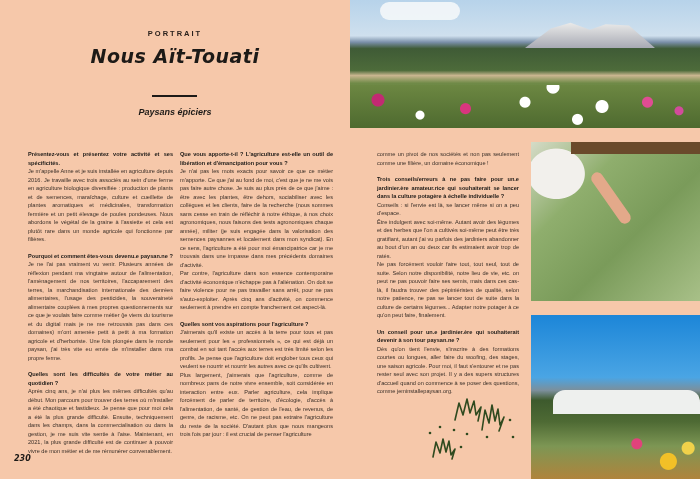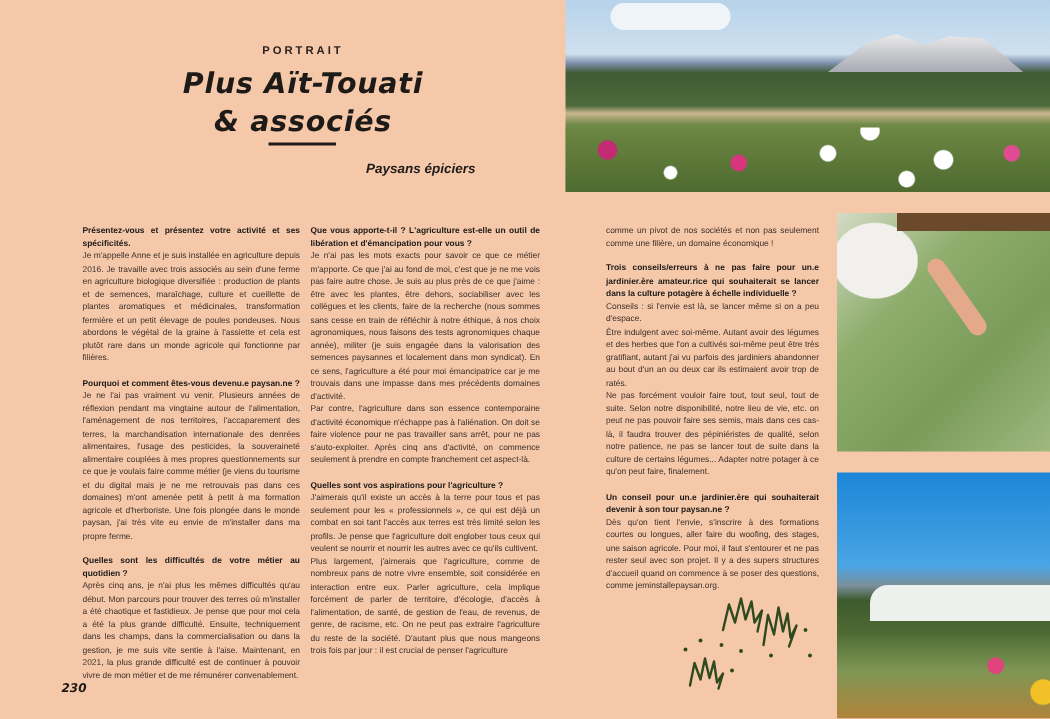--- a/index.html
+++ b/index.html
@@ -1,24 +1,24 @@
 <!DOCTYPE html>
 <html><head>
 <meta charset="utf-8">
 <style>
   * { box-sizing: border-box; margin: 0; padding: 0; }
   html, body { width: 700px; height: 479px; overflow: hidden; }
   body { background: #f6c8aa; font-family: "Liberation Sans", sans-serif; color: #2a211c; position: relative; }
-  .page { position: absolute; inset: 0; background: #f6c8aa; margin-left: 27px; }
+  .page { position: absolute; inset: 0; background: #f6c8aa; }
 
   .header { position: absolute; left: 60px; top: 0; width: 230px; text-align: center; }
   .kicker { position: absolute; top: 29px; left: 0; width: 230px; font-size: 7.5px; letter-spacing: 2px; font-weight: bold; color: #2a211c; }
   .title { position: absolute; top: 44px; left: 0; width: 230px; font-family: "DejaVu Sans", sans-serif; font-style: italic; font-weight: bold; font-size: 19px; line-height: 25px; color: #1d1a17; letter-spacing: 0.5px; }
   .rule { position: absolute; top: 95px; left: 92px; width: 45px; height: 2px; background: #1d1a17; }
-  .subtitle { position: absolute; top: 107px; left: 0; width: 230px; font-style: italic; font-weight: bold; font-size: 9px; color: #1d1a17; text-align: right; }
+  .subtitle { position: absolute; top: 107px; left: 0; width: 230px; font-style: italic; font-weight: bold; font-size: 9px; color: #1d1a17; }
 
   .col { position: absolute; font-size: 5.6px; line-height: 8.5px; text-align: justify; color: #3a2f28; }
   .col .q { font-weight: bold; color: #1d1a17; }
   .col p { margin: 0; }
   .col .gap { height: 8px; }
   .col1 { left: 28px; top: 150px; width: 145px; }
   .col2 { left: 180px; top: 150px; width: 153px; }
   .col3 { left: 377px; top: 150px; width: 142px; }
 
   .pagenum { position: absolute; left: 14px; top: 454px; font-family: "DejaVu Sans", sans-serif; font-style: italic; font-weight: bold; font-size: 8px; color: #1d1a17; }
@@ -59,22 +59,21 @@
   .deco { position: absolute; left: 425px; top: 395px; width: 110px; height: 70px; }
 </style>
 </head>
 <body>
 
 <div class="page">
 
   <div class="header">
     <div class="kicker">PORTRAIT</div>
     <div class="title">
-      <div>Plus Aït-Touati</div>
-      <div>&amp; associés</div>
+      <div>Nous Aït-Touati</div>
     </div>
     <div class="rule"></div>
     <div class="subtitle">Paysans épiciers</div>
   </div>
 
   <div class="col col1">
     <p class="q">Présentez-vous et présentez votre activité et ses spécificités.</p>
     <p>Je m'appelle Anne et je suis installée en agriculture depuis 2016. Je travaille avec trois associés au sein d'une ferme en agriculture biologique diversifiée : production de plants et de semences, maraîchage, culture et cueillette de plantes aromatiques et médicinales, transformation fermière et un petit élevage de poules pondeuses. Nous abordons le végétal de la graine à l'assiette et cela est plutôt rare dans un monde agricole qui fonctionne par filières.</p>
     <div class="gap"></div>
     <p class="q">Pourquoi et comment êtes-vous devenu.e paysan.ne ?</p>

